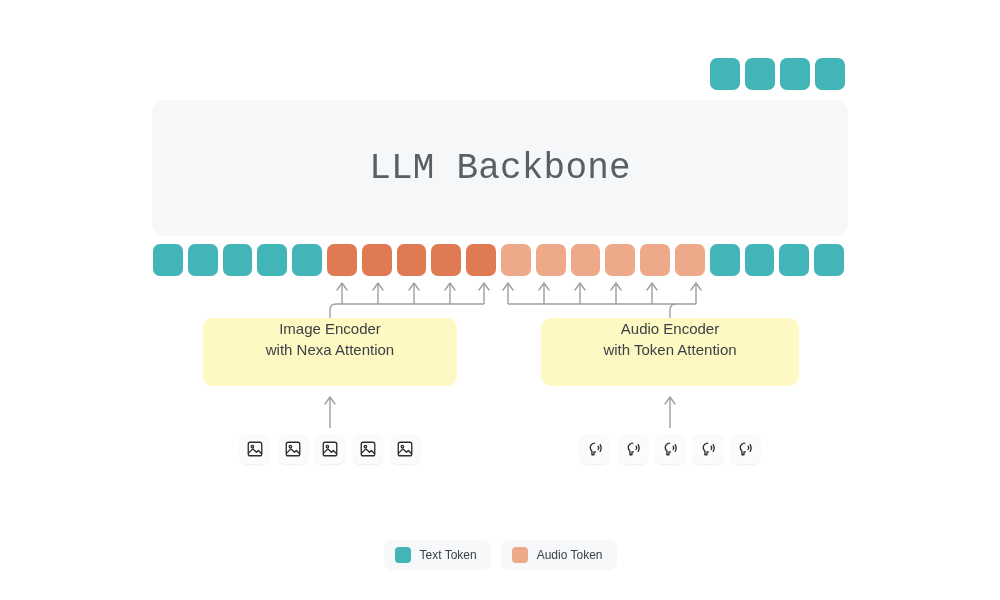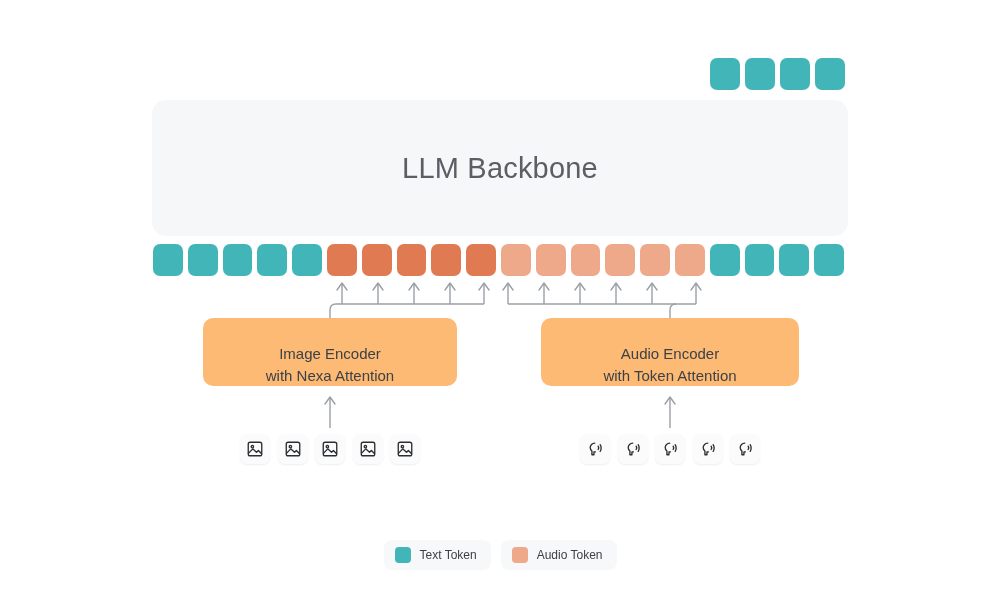--- a/index.html
+++ b/index.html
@@ -46,23 +46,24 @@
     top: 100px;
     width: 696px;
     height: 136px;
     background: #f6f7f8;
     border-radius: 14px;
     display: flex;
     align-items: center;
     justify-content: center;
   }
   #llm-backbone .title {
-    font-size: 29px;
+    font-size: 36px;
     color: #5a5f66;
     letter-spacing: 0.2px;
+    font-family: Liberation Mono, monospace;
   }
 
   
   #input-row {
     position: absolute;
     left: 152px;
     top: 244px;
     width: 696px;
     height: 34px;
   }
@@ -96,24 +97,24 @@
     fill: none;
     stroke: #9aa0a6;
     stroke-width: 1.4;
     stroke-linecap: round;
     stroke-linejoin: round;
   }
 
   
   .encoder-box {
     position: absolute;
-    background: #fdba74;
+    background: #fef9c3;
     border-radius: 10px;
     display: flex;
-    align-items: flex-end;
+    align-items: flex-start;
     justify-content: center;
     text-align: center;
     top: 318px;
     height: 68px;
   }
   #encoder-image {
     left: 203px;
     width: 254px;
   }
   #encoder-audio {

